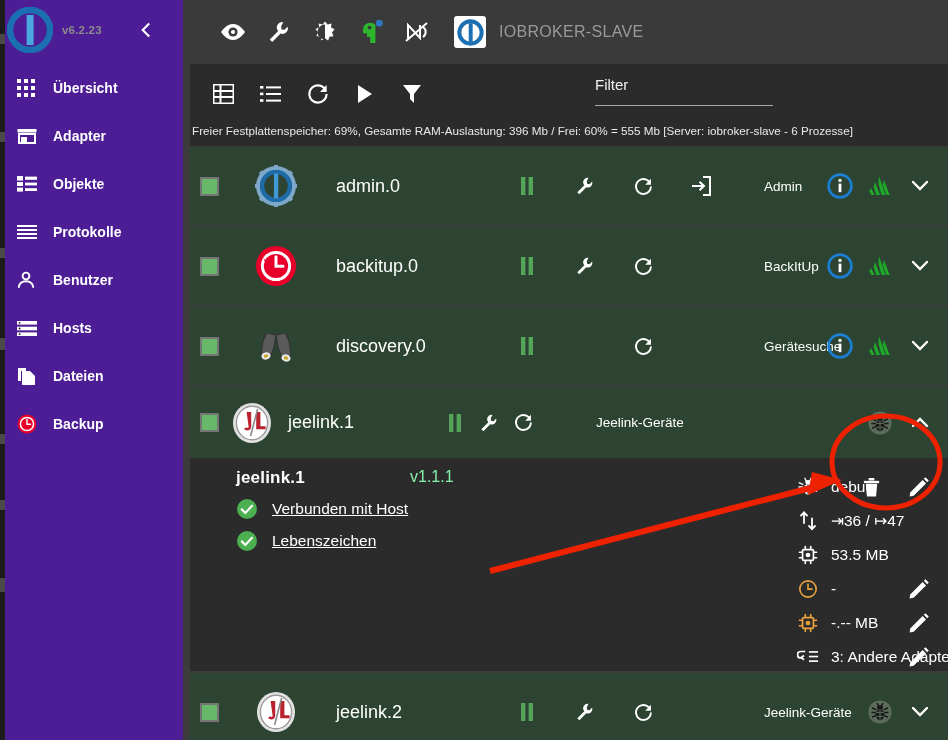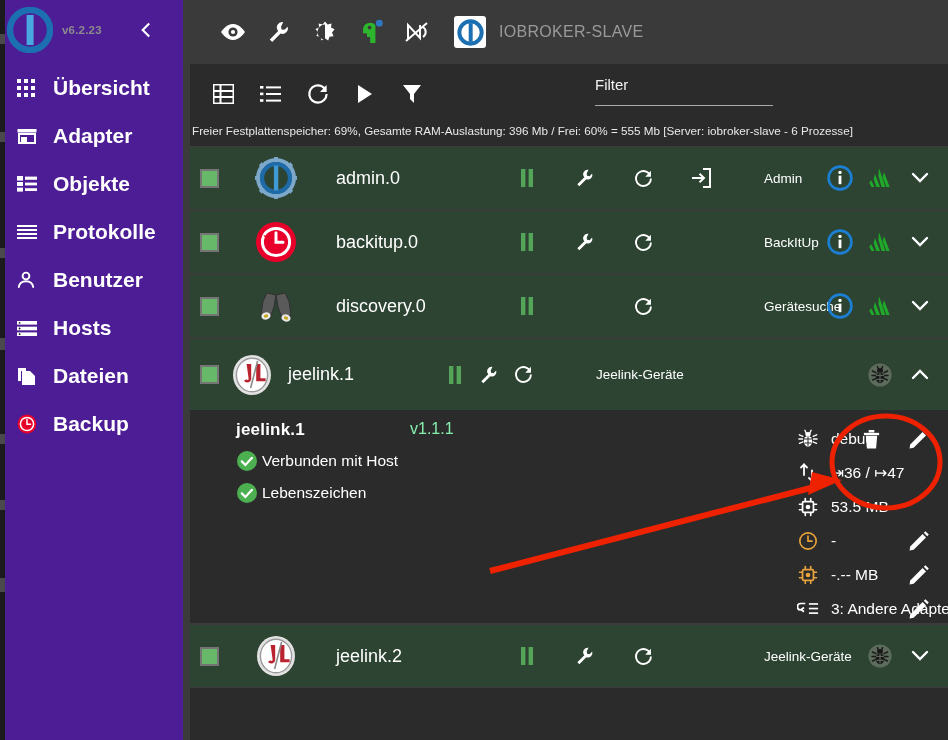--- a/index.html
+++ b/index.html
@@ -52,21 +52,21 @@
   .sb-list { padding-top: 4px; }
   .sb-item {
     height: 48px; display: flex; align-items: center; cursor: pointer;
     padding-left: 17px; color: #ffffff;
   }
   .sb-item.active { background: #4dabf5; }
   .sb-ico {
     width: 26px; flex: 0 0 26px; display: flex; align-items: center;
     justify-content: flex-start;
   }
-  .sb-label { font-size: 21px; margin-left: 10px; white-space: nowrap; }
+  .sb-label { font-size: 14px; margin-left: 10px; white-space: nowrap; }
 
   
   .main { flex: 1; height: 740px; background: #141414; position: relative; }
 
   .topbar {
     height: 64px; background: #3a3a3a; display: flex; align-items: center;
     padding-left: 20px;
   }
   .tb-ico {
     width: 46px; height: 46px; display: flex; align-items: center;
@@ -105,21 +105,21 @@
     color: #e9e9e9; font-size: 11.7px; padding-left: 2px;
     height: 22px; line-height: 14px; white-space: nowrap;
   }
 
   .rows { position: relative; }
 
   .row {
     background: #2c4431; position: relative; display: flex; align-items: center;
     border-top: 1px solid #3b3b3b; border-bottom: 1px solid #3b3b3b;
   }
-  .row.collapsed { height: 64px; gap: 24px; }
+  .row.collapsed { height: 80px; gap: 24px; }
   .row.header-of-expanded { height: 72px; border-bottom: none; }
 
   .chk {
     width: 19px; height: 19px; background: #67b868; border: 2px solid #757575;
     margin-left: 10px; flex: 0 0 19px; cursor: pointer;
   }
   .inst-ico {
     width: 42px; height: 42px; margin-left: 12px; flex: 0 0 42px;
     display: flex; align-items: center; justify-content: center;
   }
@@ -156,21 +156,21 @@
   .det-ver {
     position: absolute; left: 220px; top: 10px;
     color: #86efac; font-size: 16px;
   }
   .det-line {
     display: flex; align-items: center; margin-top: 10px;
   }
   .ok-dot {
     width: 22px; height: 22px; flex: 0 0 22px;
   }
-  .det-line-lbl { color: #ffffff; font-size: 15.5px; margin-left: 4px; }
+  .det-line-lbl { color: #ffffff; font-size: 15.5px; margin-left: 14px; text-decoration: underline; }
 
   .det-col {
     position: absolute; left: 606px; top: 12px; width: 210px;
   }
   .dc-row { display: flex; align-items: center; height: 34px; }
   .dc-ico {
     width: 24px; flex: 0 0 24px; display: flex; align-items: center;
     justify-content: center;
   }
   .dc-txt { color: #ffffff; font-size: 15.5px; margin-left: 11px; white-space: nowrap; }

